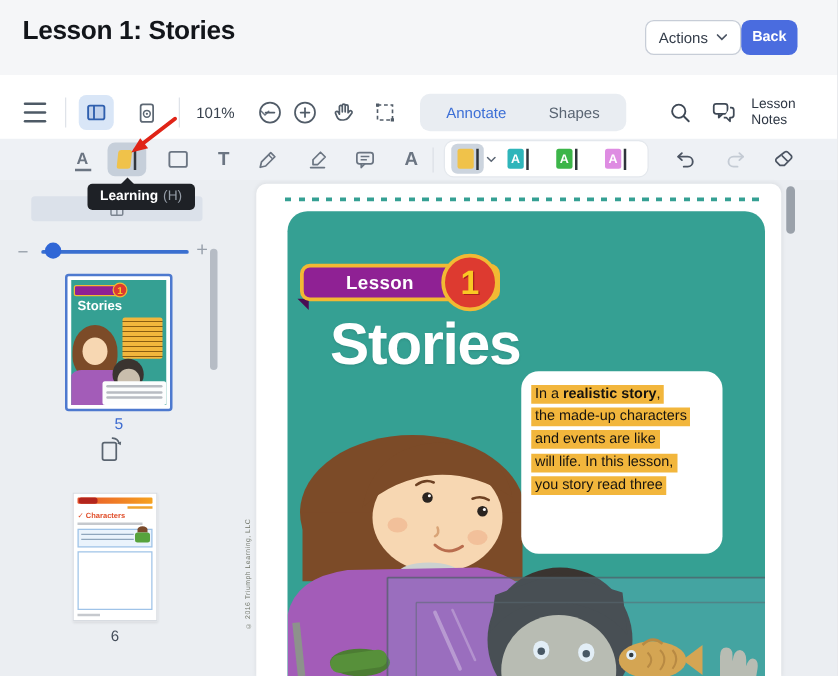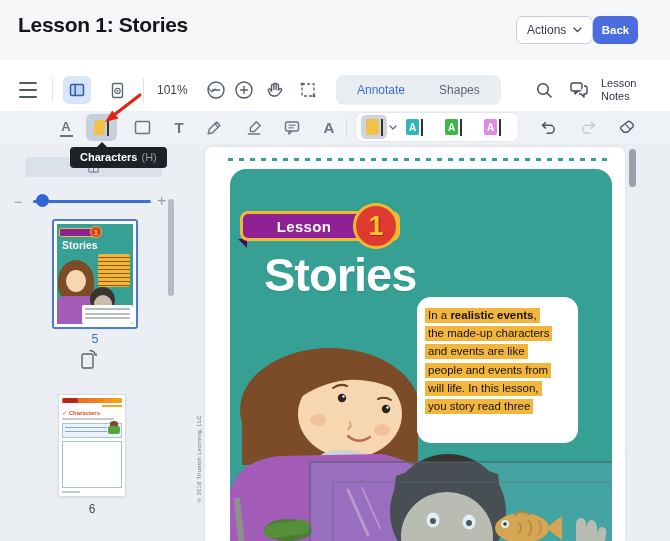--- a/index.html
+++ b/index.html
@@ -326,21 +326,21 @@
     </div>
   </div>
 
   <svg class="red-arrow" width="52" height="44" viewBox="0 0 52 44">
     <line x1="42" y1="7" x2="16" y2="27" stroke="#e02417" stroke-width="3.2" stroke-linecap="round"></line>
     <polygon points="7,34 14.2,22.6 20.5,30.6" fill="#e02417"></polygon>
   </svg>
 
   <div class="tooltip">
     <span class="caret"></span>
-    <b>Characters</b><span class="shortcut">(H)</span>
+    <b>Learning</b><span class="shortcut">(H)</span>
   </div>
 
   <div class="content">
 
     <div class="side-topbar">
       <svg width="13" height="13" viewBox="0 0 13 13">
         <rect x="1.8" y="1.8" width="9.4" height="9.4" rx="1" fill="none" stroke="#7b8490" stroke-width="1.2"></rect>
         <line x1="1.8" y1="5.2" x2="11.2" y2="5.2" stroke="#7b8490" stroke-width="1.1"></line>
         <line x1="6.5" y1="5.2" x2="6.5" y2="11.2" stroke="#7b8490" stroke-width="1.1"></line>
         </svg>
@@ -408,24 +408,23 @@
         <div class="lesson-banner">
           <span class="banner-fold"></span>
           <span class="banner-rect"></span>
           <span class="banner-label">Lesson</span>
           <span class="banner-circle">1</span>
         </div>
 
         <div class="story-title">Stories</div>
 
         <div class="intro-card">
-          <div class="intro-line"><span class="hl"><span>In a </span><b>realistic events</b><span>,</span></span></div>
+          <div class="intro-line"><span class="hl"><span>In a </span><b>realistic story</b><span>,</span></span></div>
           <div class="intro-line"><span class="hl">the made-up characters</span></div>
           <div class="intro-line"><span class="hl">and events are like</span></div>
-          <div class="intro-line"><span class="hl">people and events from</span></div>
           <div class="intro-line"><span class="hl">will life. In this lesson,</span></div>
           <div class="intro-line"><span class="hl">you story read three</span></div>
         </div>
 
         <svg class="illu" viewBox="0 0 382 211">
 
           <ellipse cx="100" cy="80" rx="90" ry="62" fill="#7c4b28"></ellipse>
           <rect x="12" y="80" width="176" height="55" fill="#7c4b28"></rect>
           <ellipse cx="120" cy="84" rx="52" ry="44" fill="#f7d7b2"></ellipse>
           <path d="M60 76 Q70 26 122 24 Q172 27 180 68 Q150 48 118 50 Q85 53 60 76 Z" fill="#7c4b28"></path>

